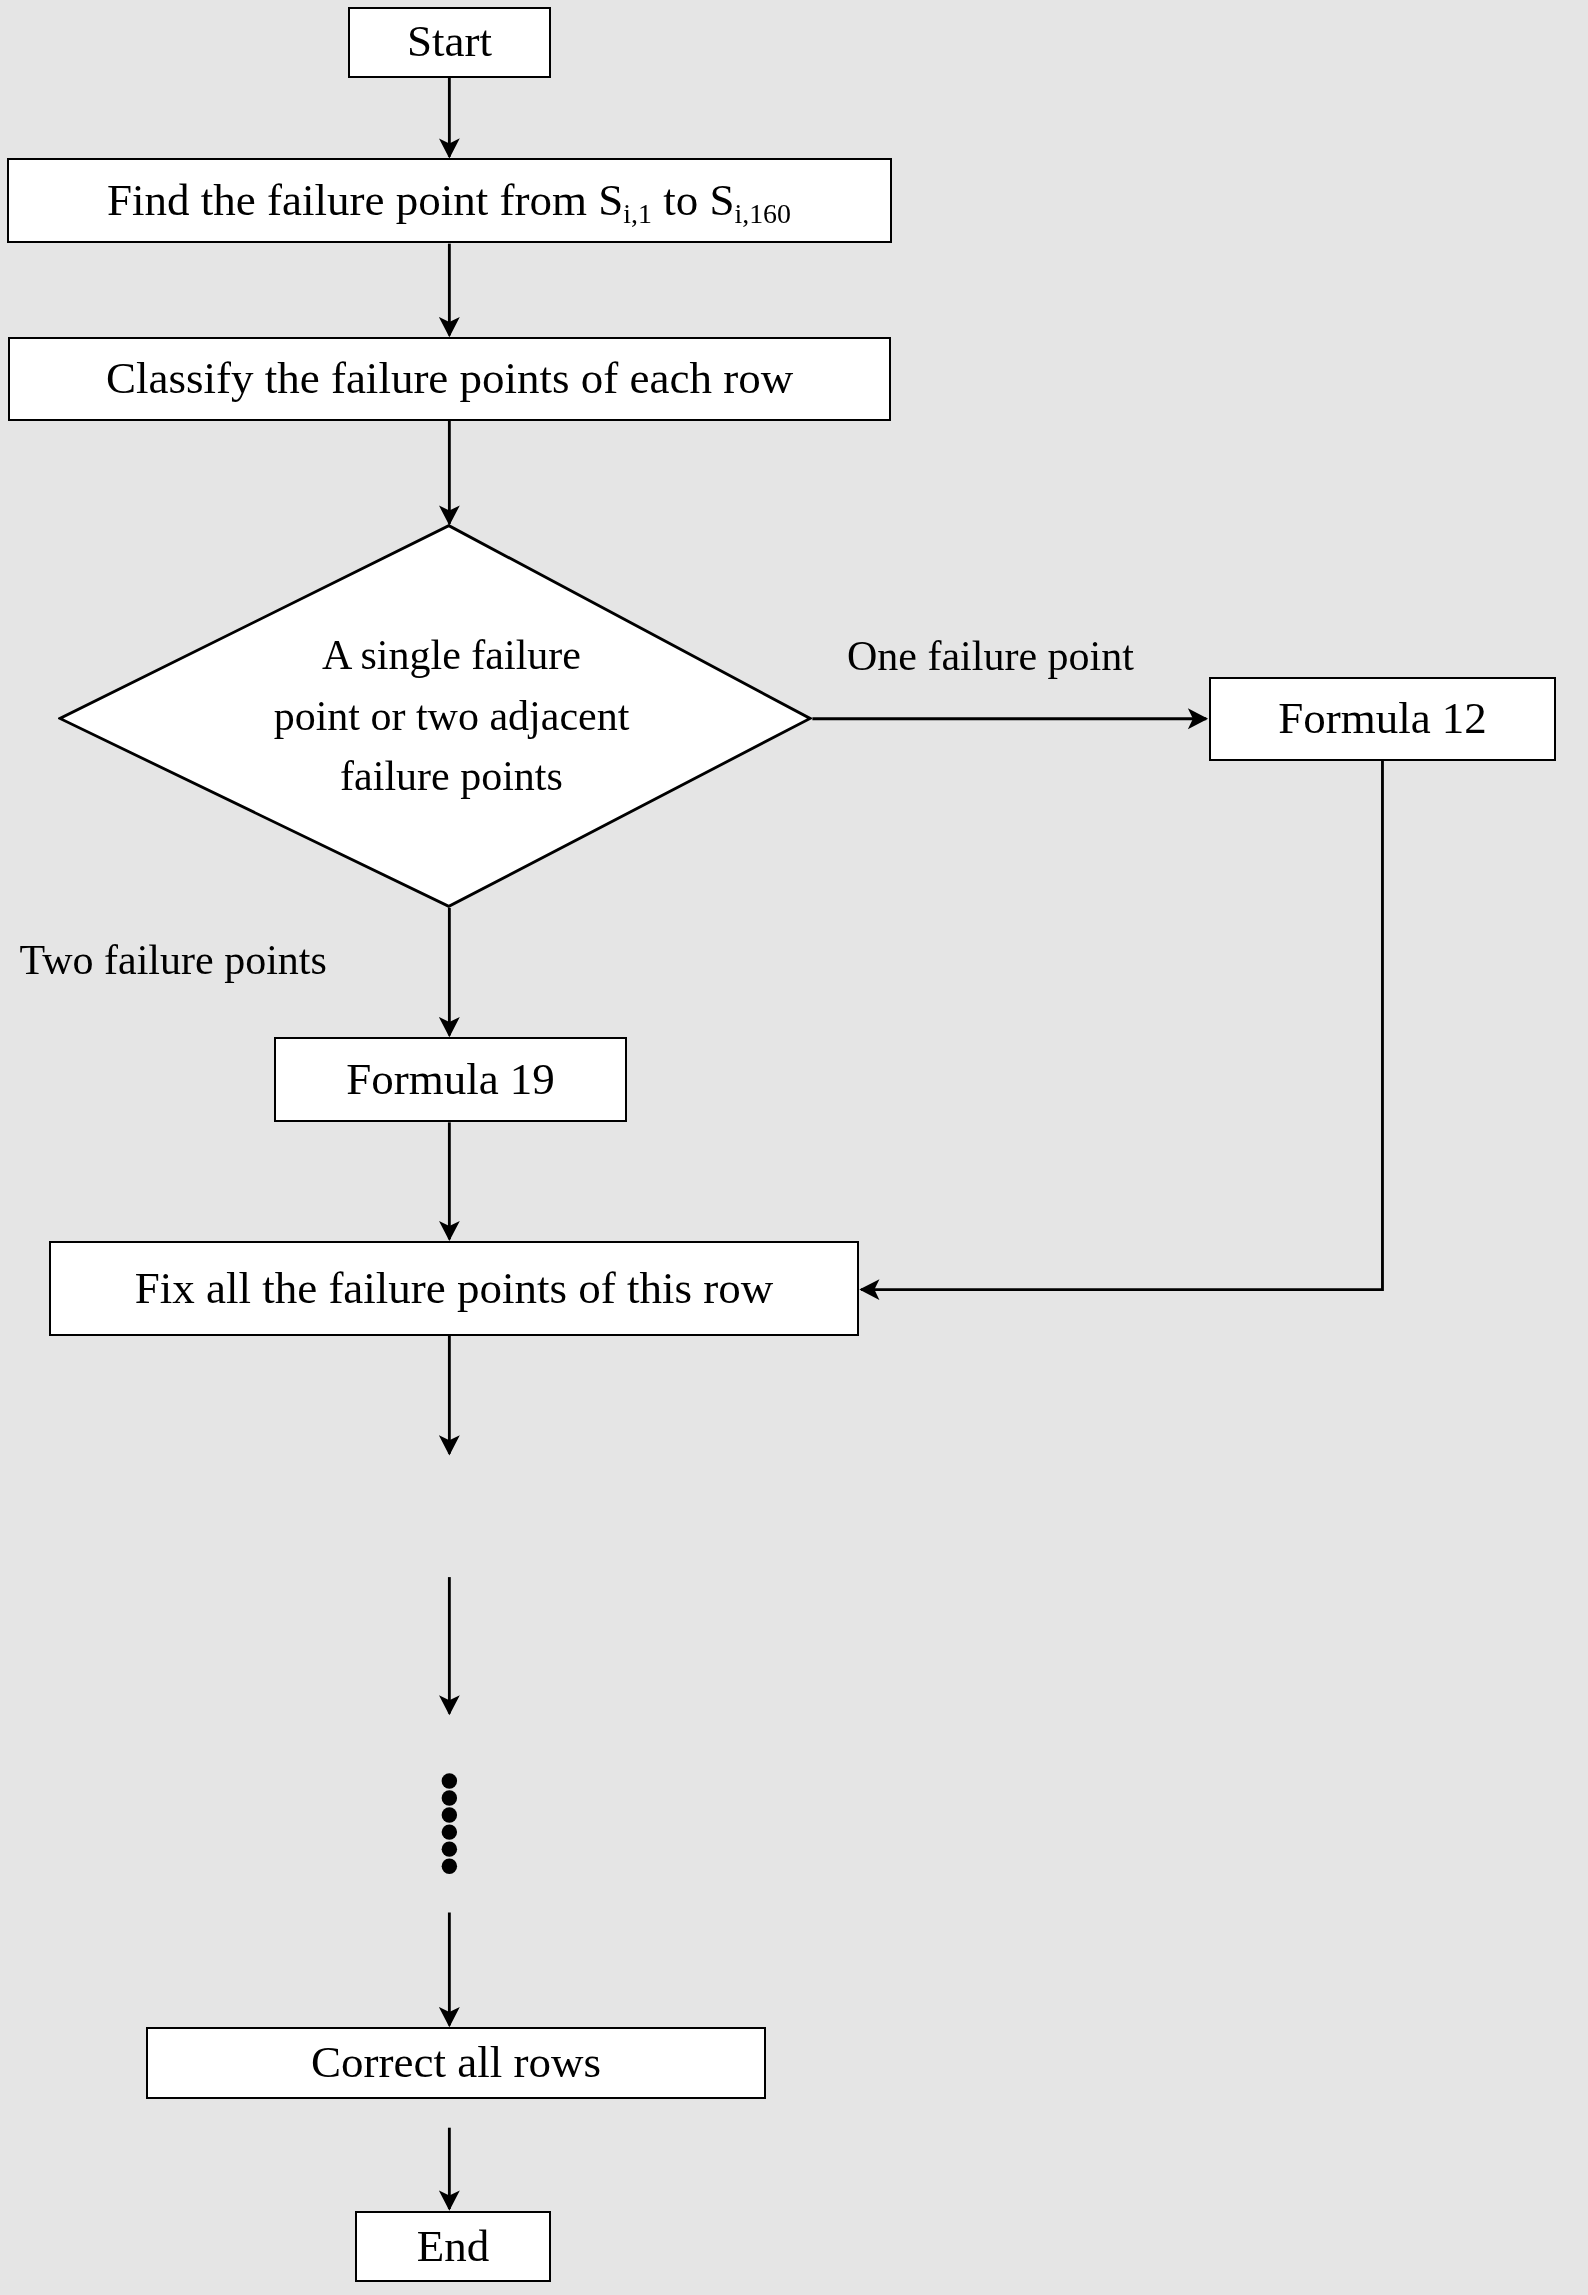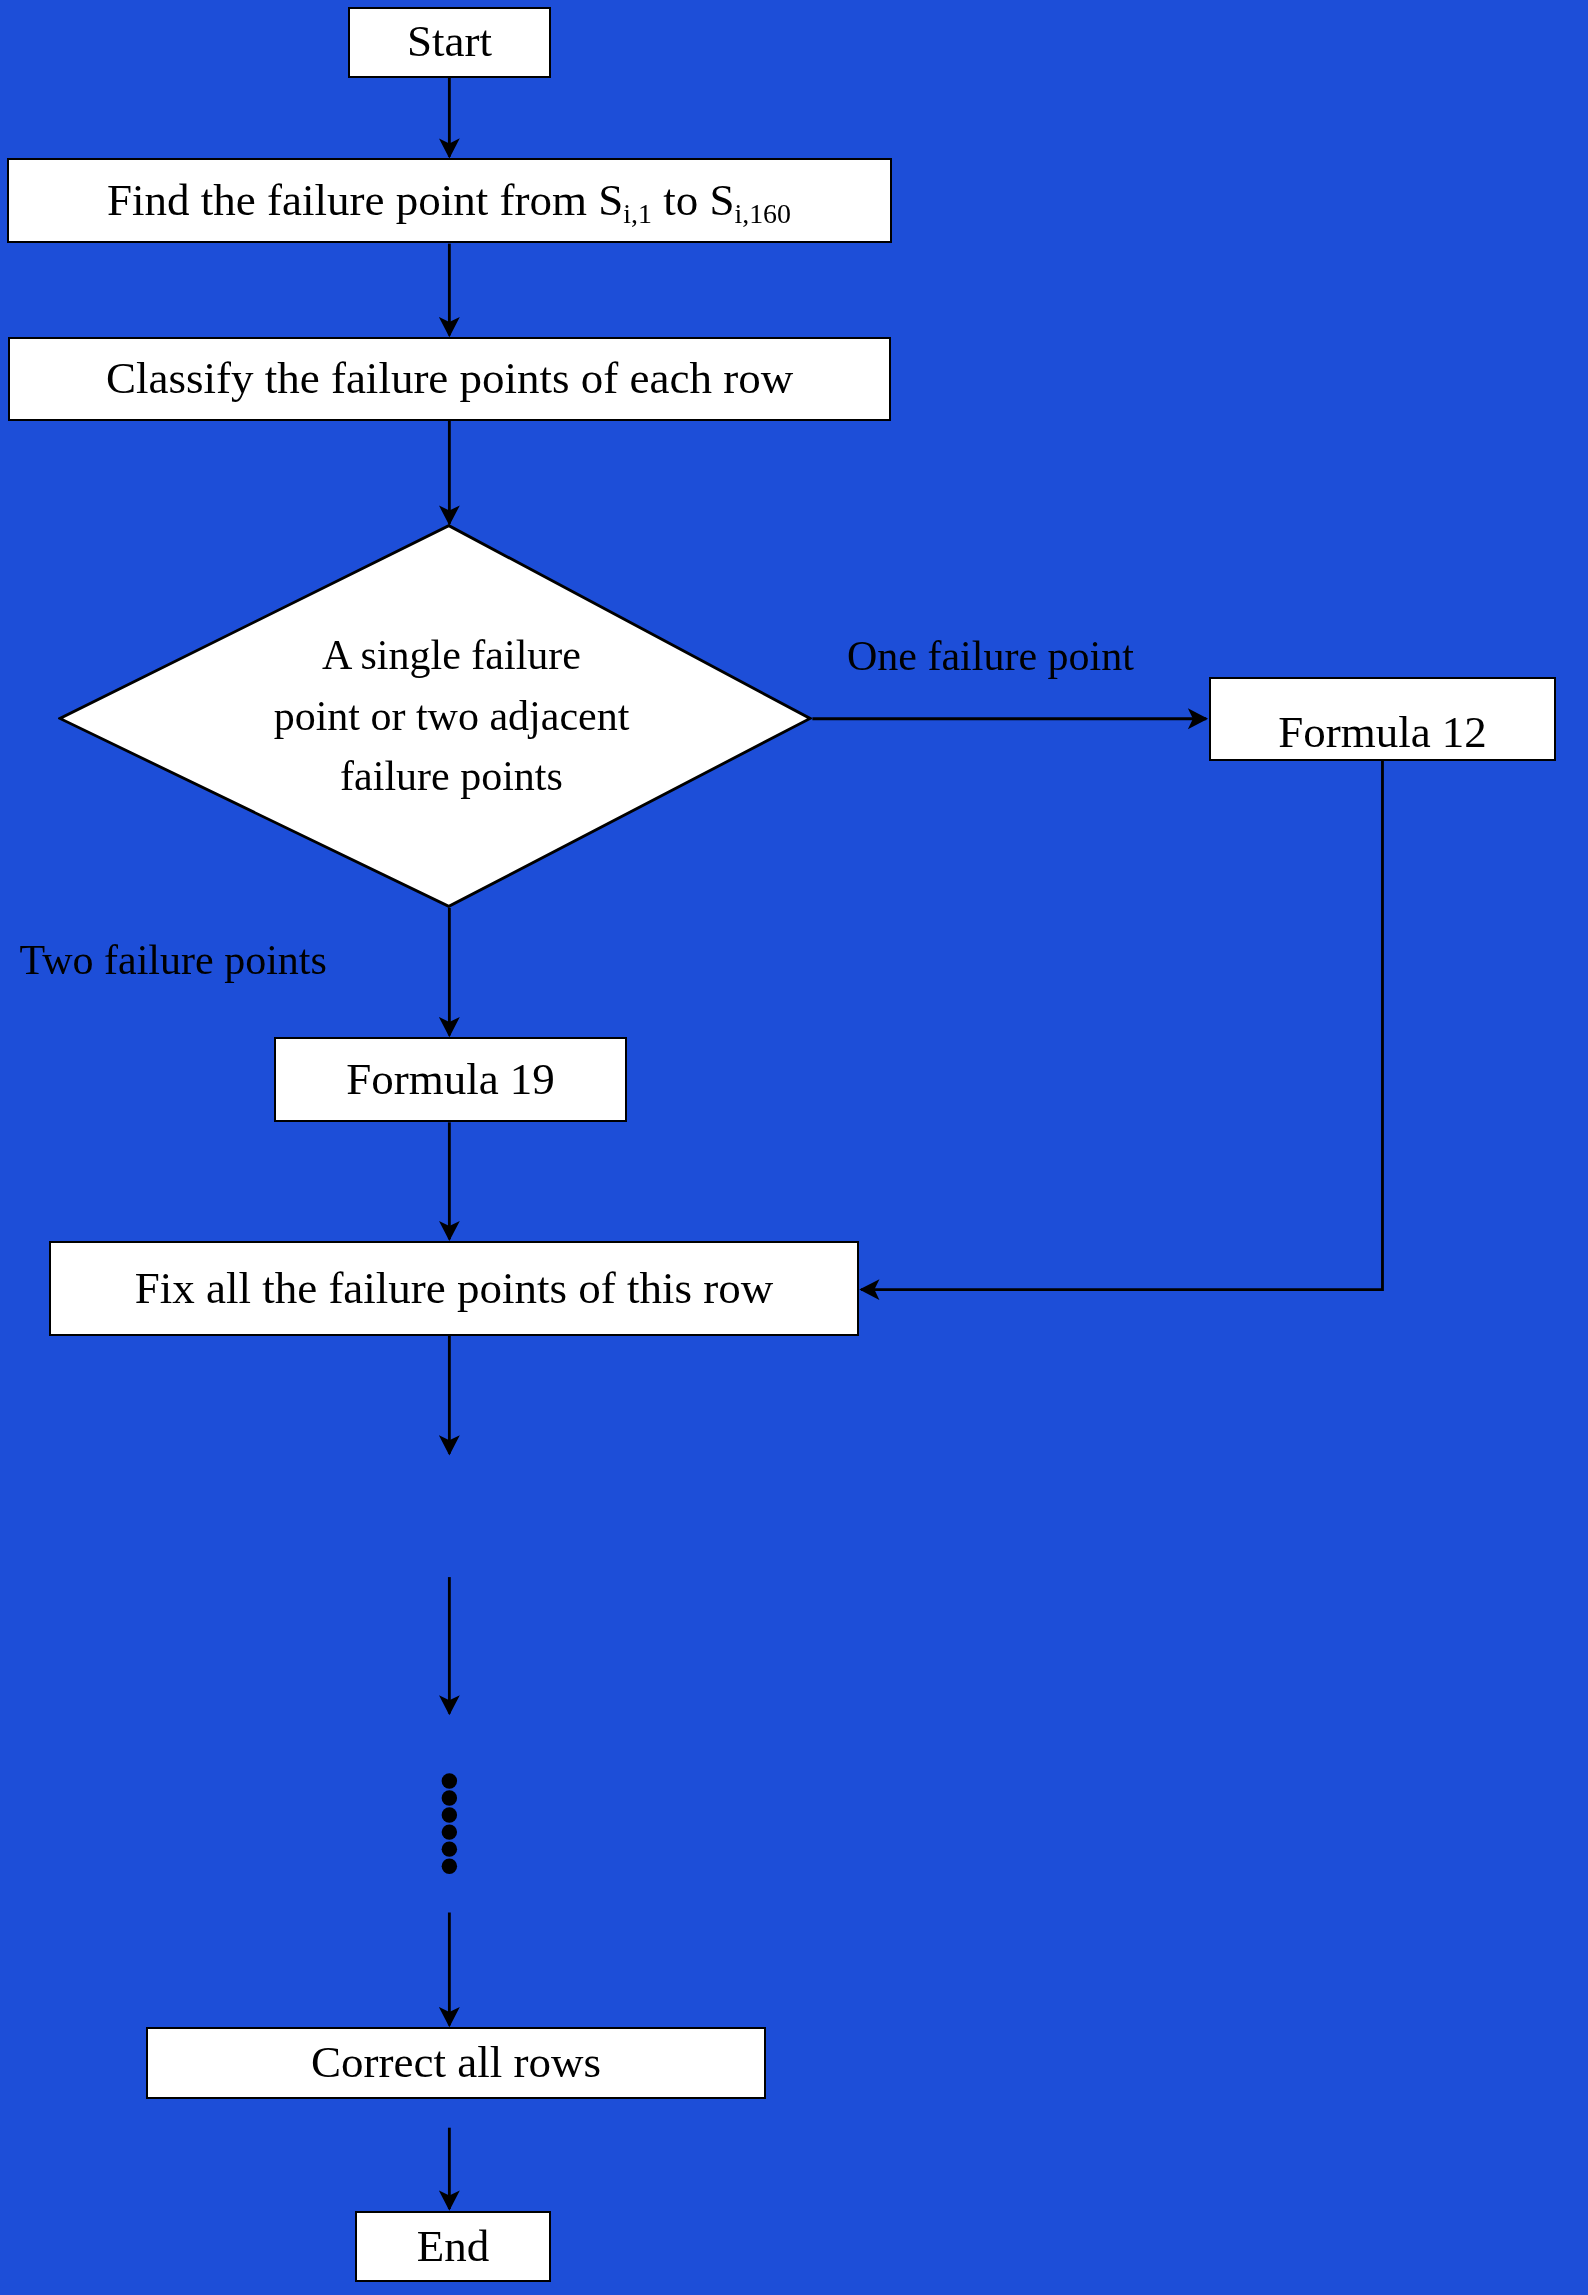--- a/index.html
+++ b/index.html
@@ -8,21 +8,21 @@
     padding: 0;
     background: #ffffff;
   }
   body {
     font-family: "Liberation Serif", "DejaVu Serif", serif;
   }
   #canvas {
     position: relative;
     width: 1589px;
     height: 2295px;
-    background: #1d4ed8;
+    background: #e5e5e5;
     overflow: hidden;
   }
   #edges {
     position: absolute;
     left: 0;
     top: 0;
     width: 1589px;
     height: 2295px;
     pointer-events: none;
   }
@@ -148,21 +148,21 @@
     <svg width="754" height="384" viewBox="0 0 928 473" xmlns="http://www.w3.org/2000/svg">
       <polygon points="481,2 926,239.5 481,471 2,239.5" fill="#ffffff" stroke="#000000" stroke-width="3.5"></polygon>
     </svg>
     <div class="diamond-text fs-diamond" style="left:97px; width:593px;">A single failure
 point or two adjacent
 failure points</div>
   </div>
 
   <div class="edge-label fs-edgelabel" style="left:847px; top:632px;">One failure point</div>
 
-  <div class="node fs-box" style="left:1209px; top:677px; width:347px; height:84px;align-items:flex-end;">
+  <div class="node fs-box" style="left:1209px; top:677px; width:347px; height:84px;">
     <span class="label">Formula 12</span>
   </div>
 
   <div class="edge-label fs-edgelabel" style="left:19.5px; top:936px;">Two failure points</div>
 
   <div class="node fs-box" style="left:274px; top:1037px; width:353px; height:85px;">
     <span class="label">Formula 19</span>
   </div>
 
   <div class="node fs-box" style="left:49px; top:1241px; width:810px; height:95px;">

